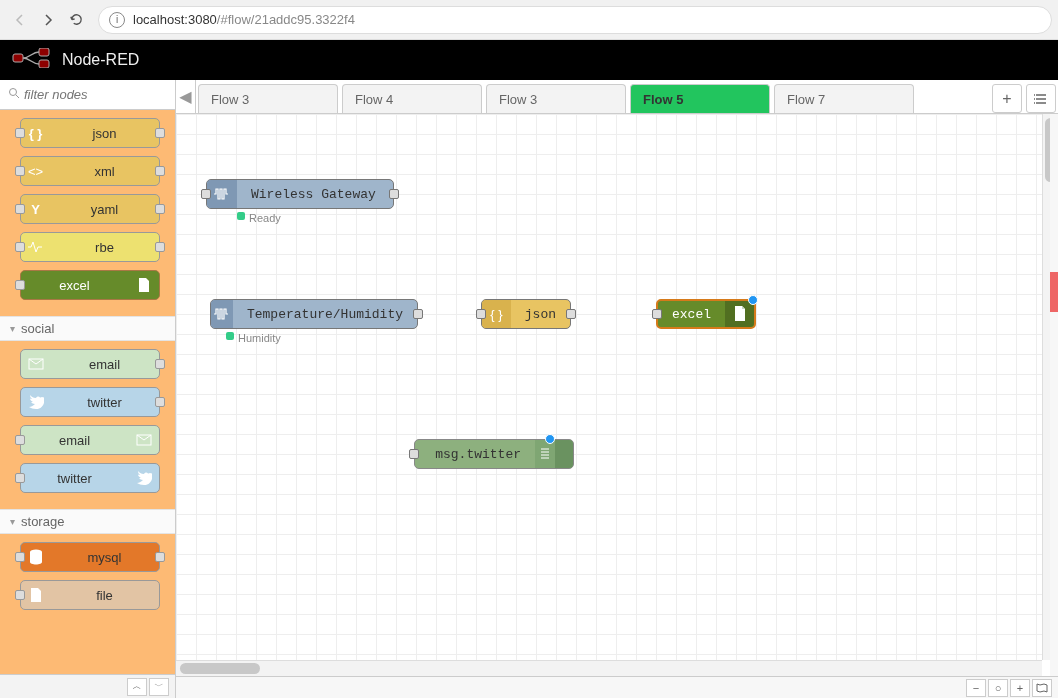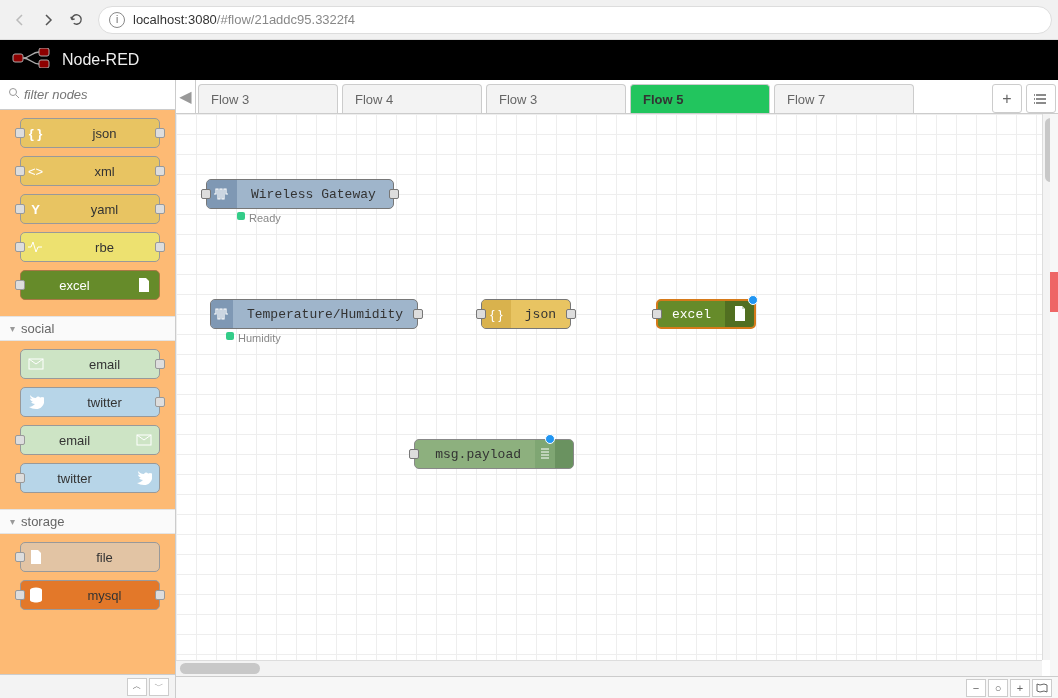--- a/index.html
+++ b/index.html
@@ -238,39 +238,39 @@
             </div>
             <div class="label">twitter</div>
             <div class="p-port left"></div>
           </div>
         </div>
       <div class="palette-cat-header">
         <span class="caret">▾</span>
         <span>storage</span>
       </div>
       <div class="palette-body" id="cat-storage">
-          <div class="p-node c-tan">
-            <div class="icon-strip white-ico">
-              <svg width="12" height="15">
-                <path d="M1 0h7l3 3v11H1z" fill="#fff"></path>
-              </svg>
-            </div>
-            <div class="label">file</div>
-            <div class="p-port left"></div>
-          </div>
           <div class="p-node c-orange">
             <div class="icon-strip white-ico">
               <svg width="14" height="16">
                 <ellipse cx="7" cy="3" rx="6" ry="2.5" fill="#fff"></ellipse>
                 <path d="M1 3v10c0 1.4 2.7 2.5 6 2.5s6-1.1 6-2.5V3" fill="#fff"></path>
               </svg>
             </div>
             <div class="label">mysql</div>
             <div class="p-port left"></div>
             <div class="p-port right"></div>
+          </div>
+          <div class="p-node c-tan">
+            <div class="icon-strip white-ico">
+              <svg width="12" height="15">
+                <path d="M1 0h7l3 3v11H1z" fill="#fff"></path>
+              </svg>
+            </div>
+            <div class="label">file</div>
+            <div class="p-port left"></div>
           </div>
         </div>
     </div>
     <div class="sidebar-footer">
       <div class="sf-btn">︿</div>
       <div class="sf-btn">﹀</div>
     </div>
   </div>
 
   <div class="workspace">
@@ -345,21 +345,21 @@
             <svg width="14" height="16" viewBox="0 0 14 16">
                 <path d="M2 0h7l3 3v12H2z" fill="#fff"></path>
                 <path d="M9 0v3h3" fill="#c8d8c0"></path>
               </svg>
           </div>
           <div class="blue-dot" style="top:-6px; right:-4px;"></div>
         </div>
 
         <div class="flow-node c-green-md" style="left:238px; top:325px; width:160px;">
           <div class="n-port in"></div>
-          <div class="text" style="flex:1; text-align:right;">msg.payload</div>
+          <div class="text" style="flex:1; text-align:right;">msg.twitter</div>
           <div class="strip" style="width:20px; background:#7fa673;">
             <svg width="10" height="14">
                 <path d="M1 2h8M1 5h8M1 8h8M1 11h8" stroke="#fff"></path>
               </svg>
           </div>
           <div class="strip right" style="background:#6a9260; width:18px;"></div>
           <div class="blue-dot" style="top:-6px; right:18px;"></div>
         </div>
       </div>
       <div class="vscroll">

